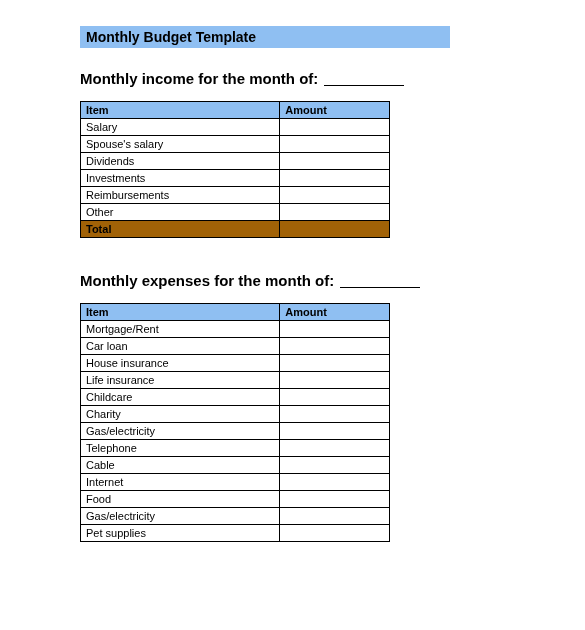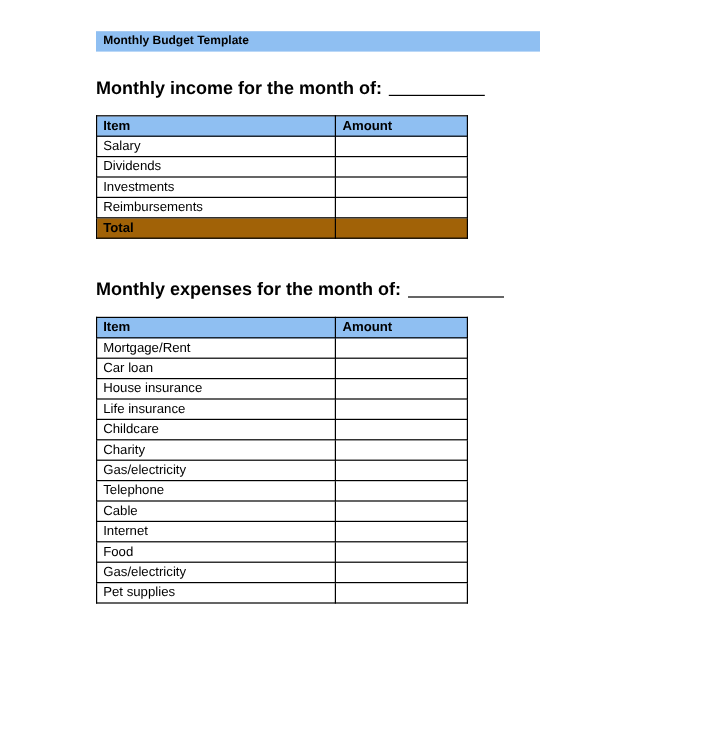--- a/index.html
+++ b/index.html
@@ -15,21 +15,21 @@
   }
   .page {
     padding: 26px 0 0 80px;
     width: 585px;
   }
   .title-bar {
     background: #8fbff2;
     width: 370px;
     padding: 3px 6px;
     font-weight: bold;
-    font-size: 10px;
+    font-size: 14px;
     margin-bottom: 22px;
   }
   .section-heading {
     font-weight: bold;
     font-size: 15px;
     margin: 0 0 14px 0;
   }
   .blank-line {
     display: inline-block;
     border-bottom: 1px solid #000;
@@ -82,29 +82,37 @@
         <th class="col-item">Item</th>
         <th class="col-amount">Amount</th>
       </tr>
     </thead>
     <tbody>
     <tr>
           <td class="col-item">Salary</td>
           <td class="col-amount"></td>
         </tr>
         <tr>
+          <td class="col-item">Spouse's salary</td>
+          <td class="col-amount"></td>
+        </tr>
+        <tr>
           <td class="col-item">Dividends</td>
           <td class="col-amount"></td>
         </tr>
         <tr>
           <td class="col-item">Investments</td>
           <td class="col-amount"></td>
         </tr>
         <tr>
           <td class="col-item">Reimbursements</td>
+          <td class="col-amount"></td>
+        </tr>
+        <tr>
+          <td class="col-item">Other</td>
           <td class="col-amount"></td>
         </tr>
       </tbody>
     <tfoot>
       <tr class="total-row">
         <td>Total</td>
         <td></td>
       </tr>
     </tfoot>
   </table>

